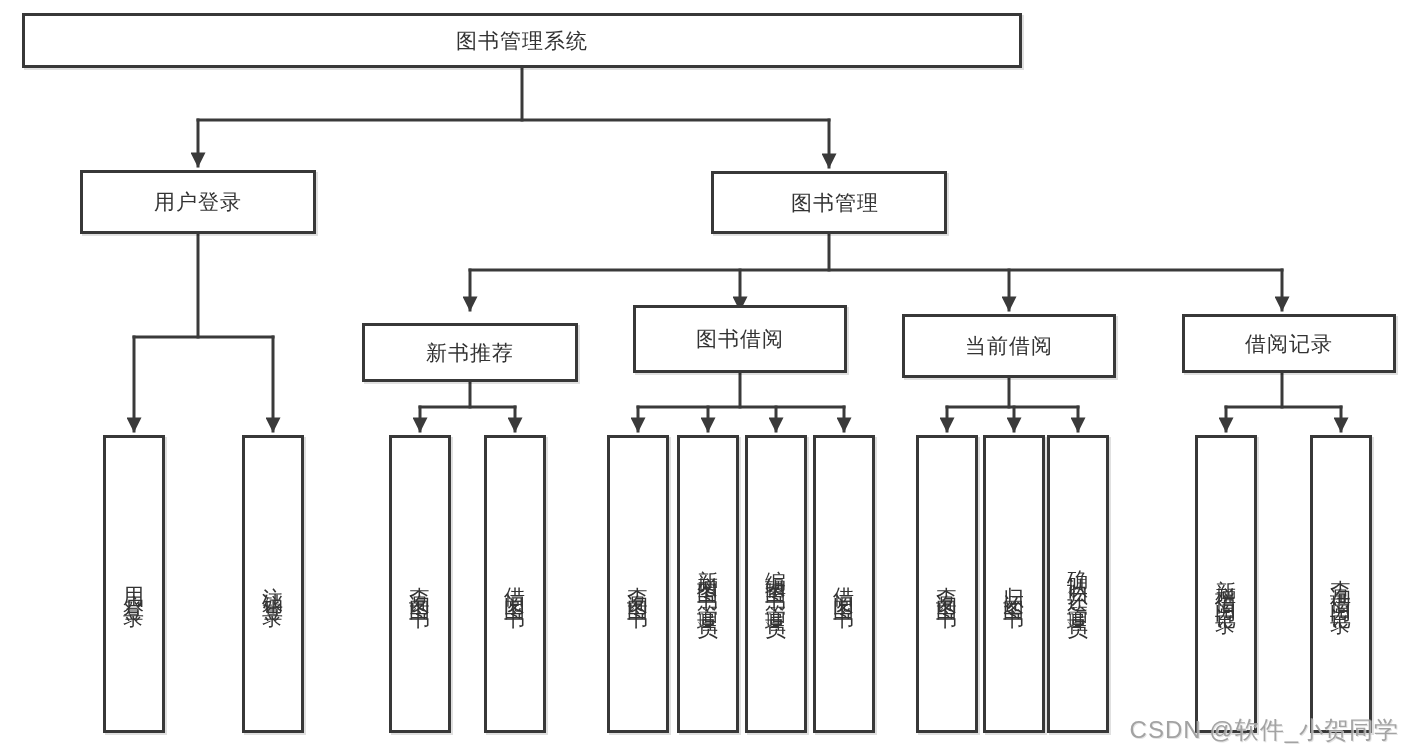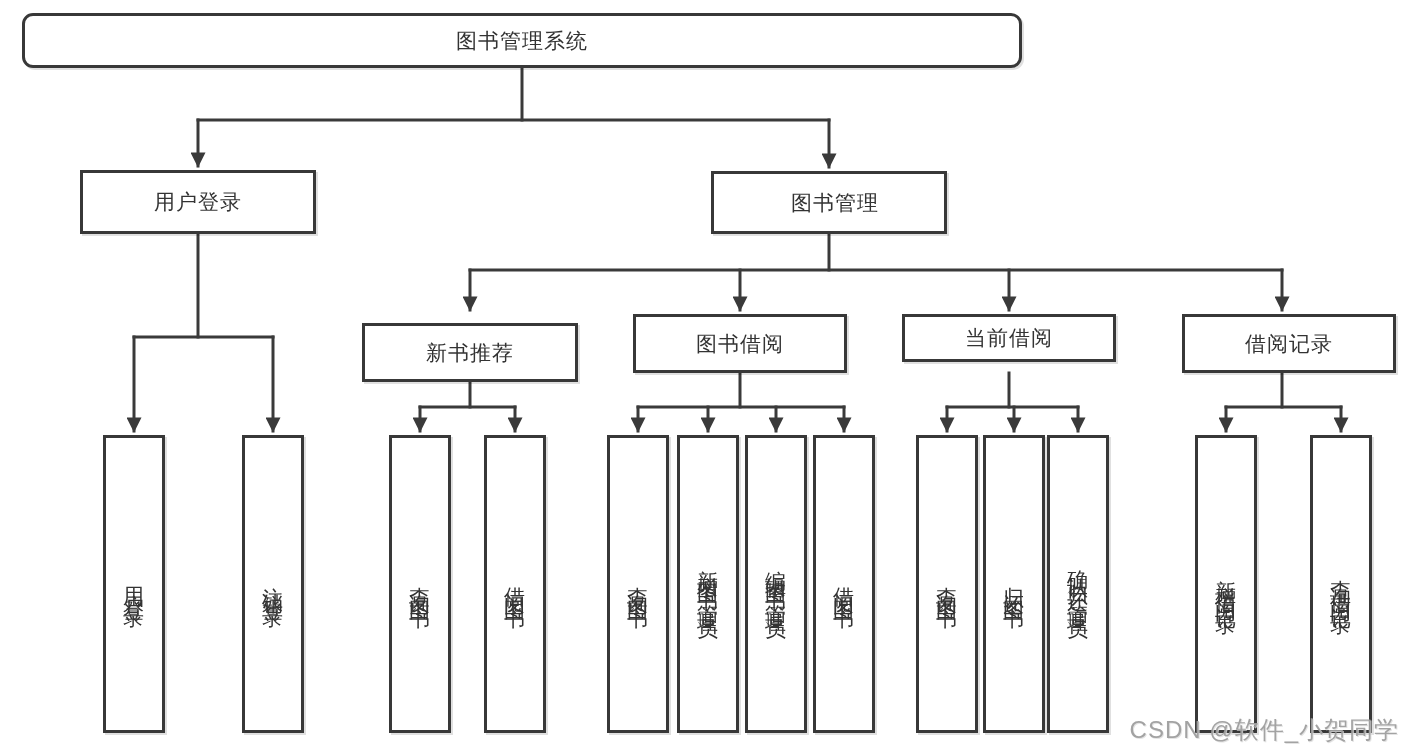--- a/index.html
+++ b/index.html
@@ -105,28 +105,28 @@
       <line x1="1014" y1="407" x2="1014" y2="431" marker-end="url(#arrow)"></line>
       <line x1="1078" y1="407" x2="1078" y2="431" marker-end="url(#arrow)"></line>
 
       <line x1="1282" y1="373" x2="1282" y2="407"></line>
       <line x1="1226" y1="407" x2="1341" y2="407"></line>
       <line x1="1226" y1="407" x2="1226" y2="431" marker-end="url(#arrow)"></line>
       <line x1="1341" y1="407" x2="1341" y2="431" marker-end="url(#arrow)"></line>
     </g>
   </svg>
 
-  <div class="node node-h" style="left:22px; top:13px; width:1000px; height:55px;border-radius:11px;">图书管理系统</div>
+  <div class="node node-h" style="left:22px; top:13px; width:1000px; height:55px;">图书管理系统</div>
 
   <div class="node node-h" style="left:80px; top:170px; width:236px; height:64px;">用户登录</div>
   <div class="node node-h" style="left:711px; top:171px; width:236px; height:63px;padding-left:12px;">图书管理</div>
 
   <div class="node node-h" style="left:362px; top:323px; width:216px; height:59px;">新书推荐</div>
-  <div class="node node-h" style="left:633px; top:314px; width:214px; height:59px;">图书借阅</div>
-  <div class="node node-h" style="left:902px; top:314px; width:214px; height:48px;">当前借阅</div>
+  <div class="node node-h" style="left:633px; top:305px; width:214px; height:68px;">图书借阅</div>
+  <div class="node node-h" style="left:902px; top:314px; width:214px; height:64px;">当前借阅</div>
   <div class="node node-h" style="left:1175px; top:314px; width:214px; height:59px;margin-left:7px;">借阅记录</div>
 
   <div class="node node-v" style="left:103px;">
     <span class="vtext">用户登录</span>
   </div>
   <div class="node node-v" style="left:242px;">
     <span class="vtext">注销登录</span>
   </div>
 
   <div class="node node-v" style="left:389px;">

